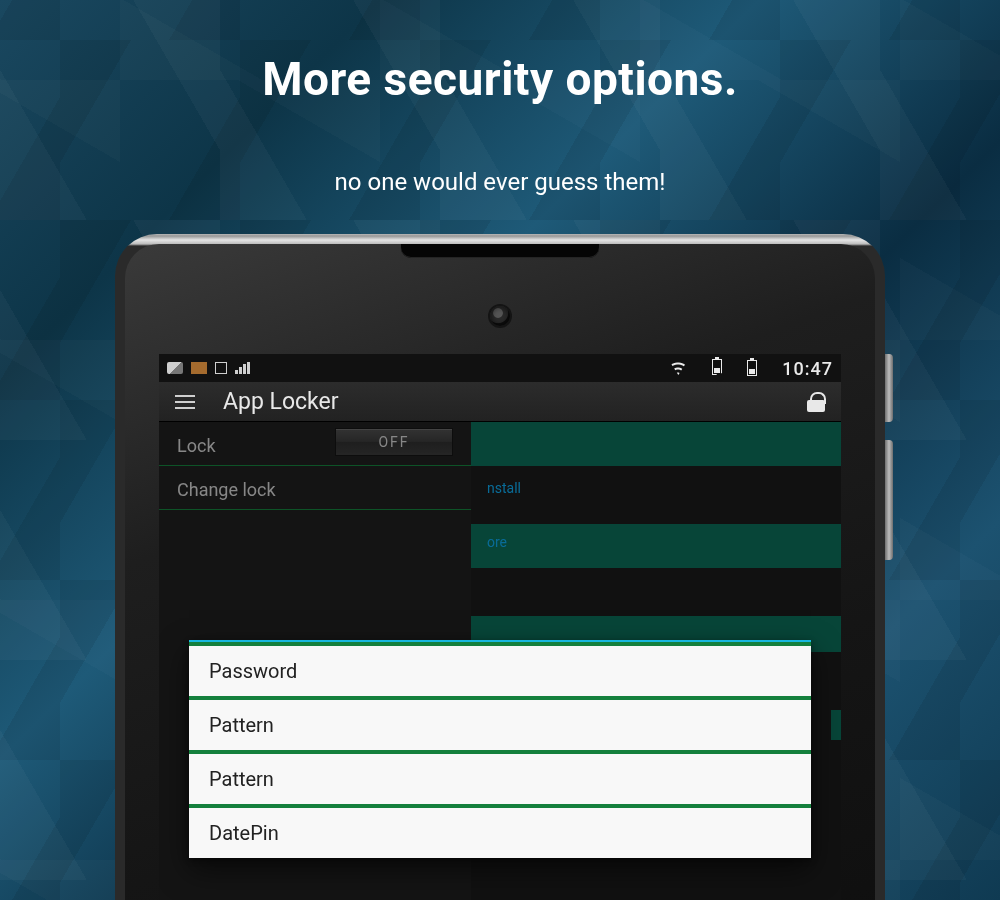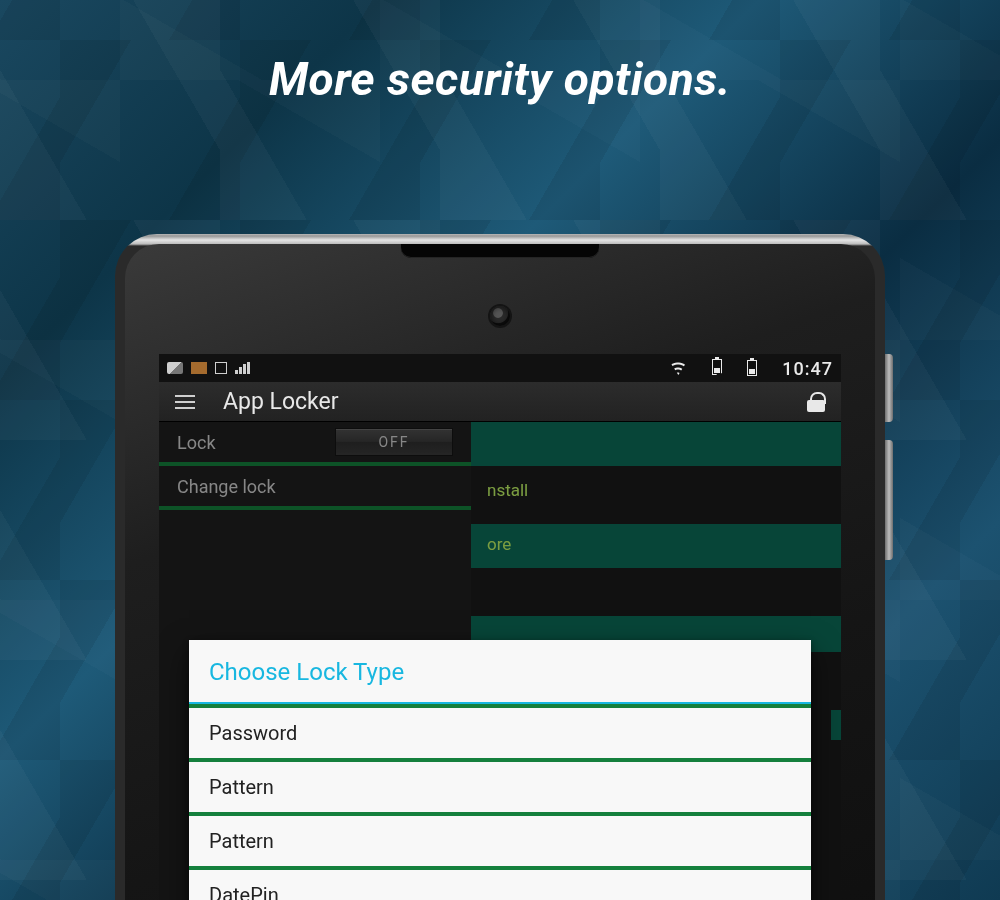--- a/index.html
+++ b/index.html
@@ -19,21 +19,21 @@
     position: absolute;
     inset: 0;
     background-image:
       linear-gradient(60deg, rgba(255,255,255,0.03) 25%, transparent 25%, transparent 75%, rgba(255,255,255,0.03) 75%),
       linear-gradient(120deg, rgba(0,0,0,0.08) 25%, transparent 25%, transparent 75%, rgba(0,0,0,0.08) 75%),
       linear-gradient(30deg, rgba(255,255,255,0.02) 20%, transparent 20%, transparent 80%, rgba(255,255,255,0.02) 80%);
     background-size: 220px 220px, 180px 180px, 260px 260px;
     background-position: 0 0, 60px 40px, 120px 80px;
     pointer-events: none;
   }
-  .hero { position: relative; text-align: center; padding-top: 52px; font-style: italic; }
+  .hero { position: relative; text-align: center; padding-top: 52px; }
   .hero h1 { font-size: 46px; font-weight: 700; letter-spacing: 0.5px; }
   .hero p { font-size: 24px; margin-top: 22px; line-height: 1.5; font-weight: 400; }
 
   .tablet-wrap {
     position: absolute;
     top: 234px;
     left: 50%;
     transform: translateX(-50%);
     width: 770px;
   }
@@ -150,22 +150,22 @@
   .lock-ico { margin-left:auto; width:18px;height:20px; position:relative;}
   .lock-ico::before{content:"";position:absolute;top:0;left:3px;width:12px;height:10px;border:2px solid #e8e8e8;border-bottom:none;border-radius:7px 7px 0 0;}
   .lock-ico::after{content:"";position:absolute;bottom:0;left:0;width:18px;height:12px;background:#e8e8e8;border-radius:2px;}
 
   .app-body { position:relative; height: calc(100% - 84px); }
   .sidebar {
     position:absolute; left:0; top:0; width:312px; bottom:0;
     background:#1f1f1f;
   }
   .sidebar-row {
-    height:44px; display:flex; align-items:center; padding:1px 18px;
-    color:#cfcfcf; font-size:18px; border-bottom:4px solid #15803d;
+    height:44px; display:flex; align-items:flex-end; padding:9px 18px;
+    color:#cfcfcf; font-size:18px; border-bottom:1px solid #15803d;
   }
   .off-badge {
     margin-left:auto; width:118px; height:28px;
     background: linear-gradient(#4e4e4e,#3a3a3a 49%,#2f2f2f 50%,#3a3a3a);
     border:1px solid #151515; color:#cfcfcf;
     display:flex;align-items:center;justify-content:center;
     font-size:14px; letter-spacing:2px;
     box-shadow: inset 0 1px 0 rgba(255,255,255,0.15);
   }
   .main-pane {
@@ -174,21 +174,21 @@
   }
   .teal-bar {
     position:absolute; left:0; right:0; height:44px;
     background:#0c6a56;
   }
   .teal-bar.t1{ top:0; }
   .teal-bar.t2{ top:102px; }
   .teal-bar.t3{ top:194px; height:36px; }
   .teal-bar.t4{ top:288px; height:30px; left:360px; }
   .teal-label {
-    position:absolute; color:#bef264; font-size:17px;
+    position:absolute; color:#0ea5e9; font-size:14px;
   }
   .teal-label.l1{ top:58px; left:16px; }
   .teal-label.l2{ top:112px; left:16px; }
 
   
   .scrim {
     position:absolute; inset:0;
     background: rgba(0,0,0,0.35);
     pointer-events:none;
   }
@@ -219,20 +219,21 @@
   }
   .dialog-item:first-of-type{ border-top:none; }
 </style>
 </head>
 <body>
 
 <div class="hero">
   <h1>More security options.</h1>
   <p>
     <br>
+    <span>no one would ever guess them!</span>
   </p>
 </div>
 
 <div class="tablet-wrap">
   <div class="tablet-frame">
     <div class="side-button"></div>
     <div class="side-button b2"></div>
     <div class="tablet-body">
       <div class="notch"></div>
       <div class="camera"></div>
@@ -280,21 +281,20 @@
             <div class="teal-label l1">nstall</div>
             <div class="teal-bar t2"></div>
             <div class="teal-label l2">ore</div>
             <div class="teal-bar t3"></div>
             <div class="teal-bar t4"></div>
           </div>
 
           <div class="scrim"></div>
 
           <div class="dialog">
-            <div class="dialog-title">Choose Lock Type</div>
             <div class="dialog-sep"></div>
             <div class="dialog-item">Password</div>
             <div class="dialog-item">Pattern</div>
             <div class="dialog-item">Pattern</div>
             <div class="dialog-item">DatePin</div>
           </div>
         </div>
 
       </div>
     </div>

